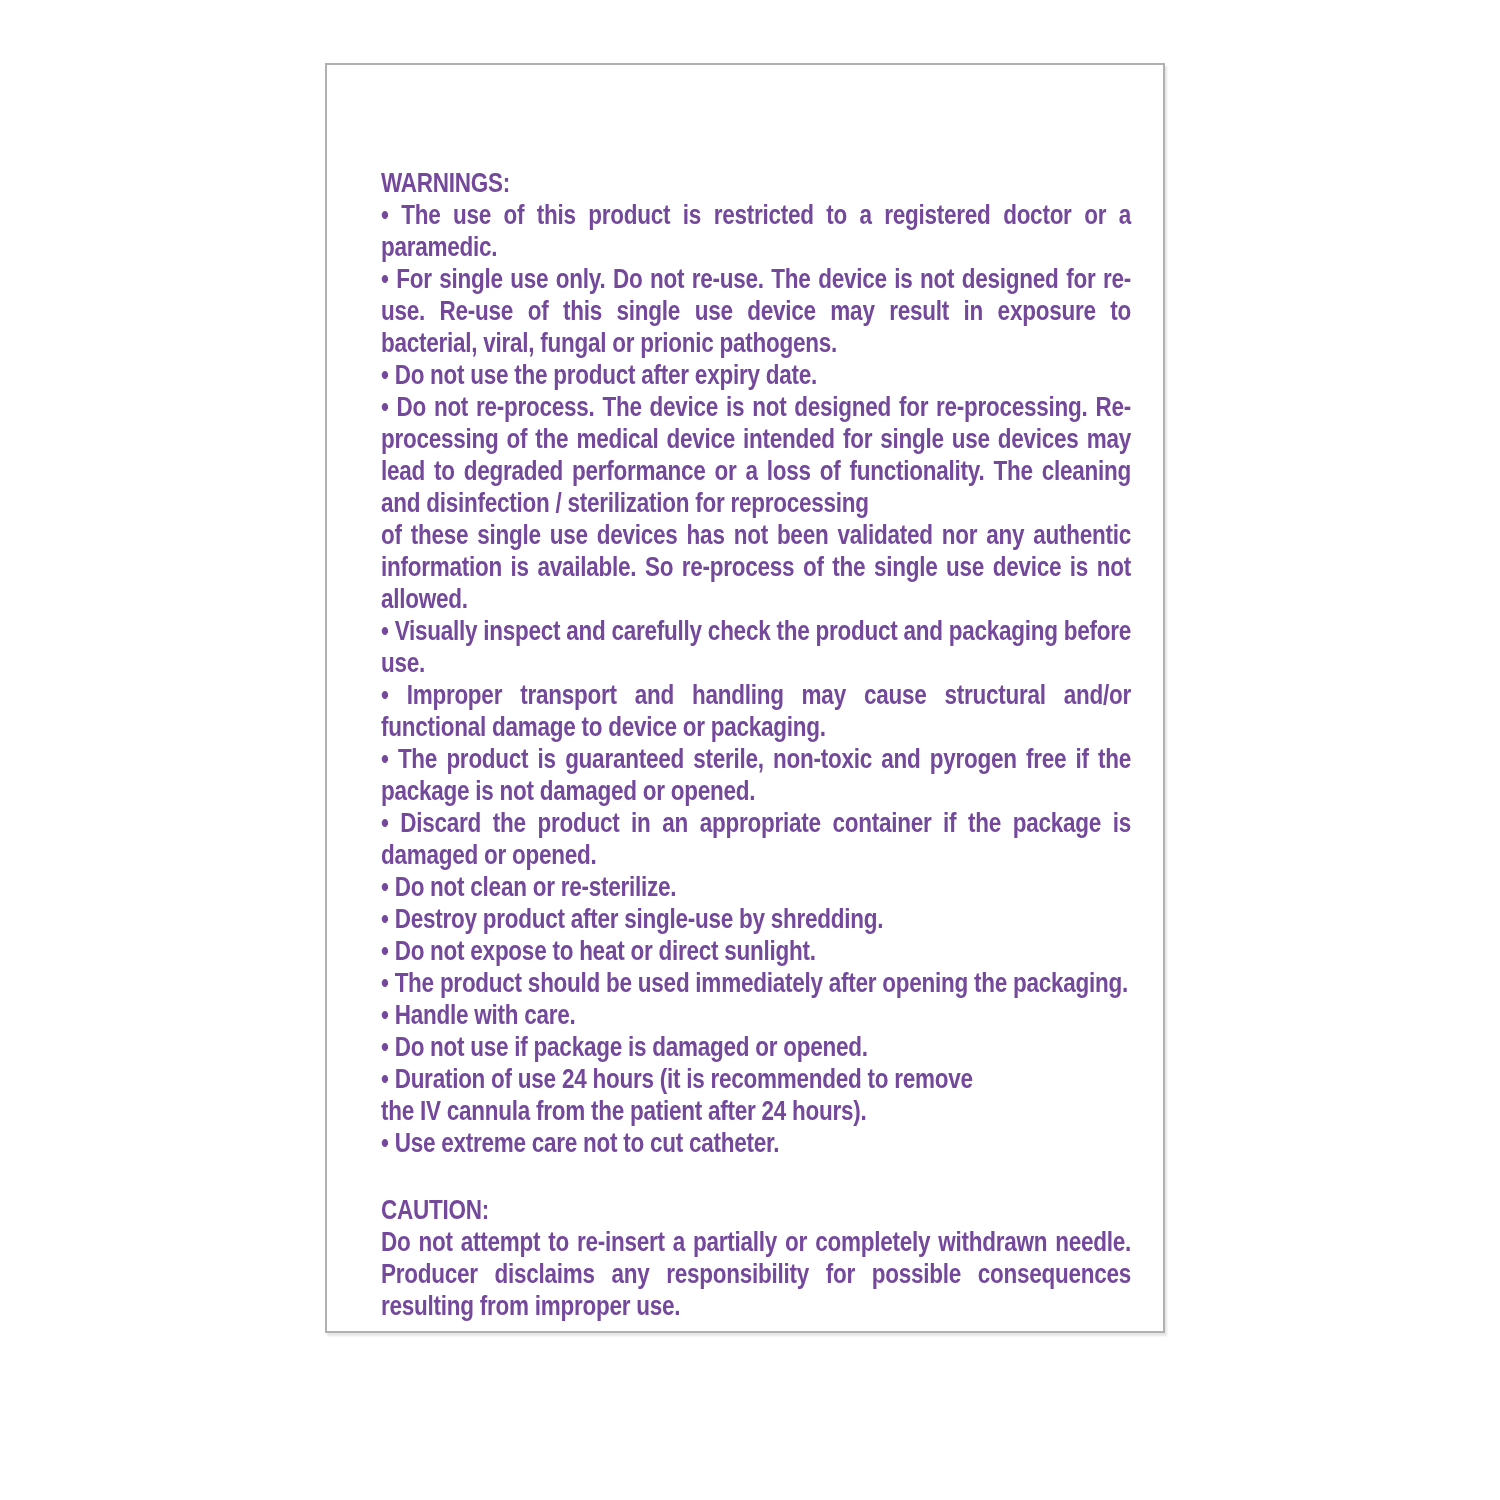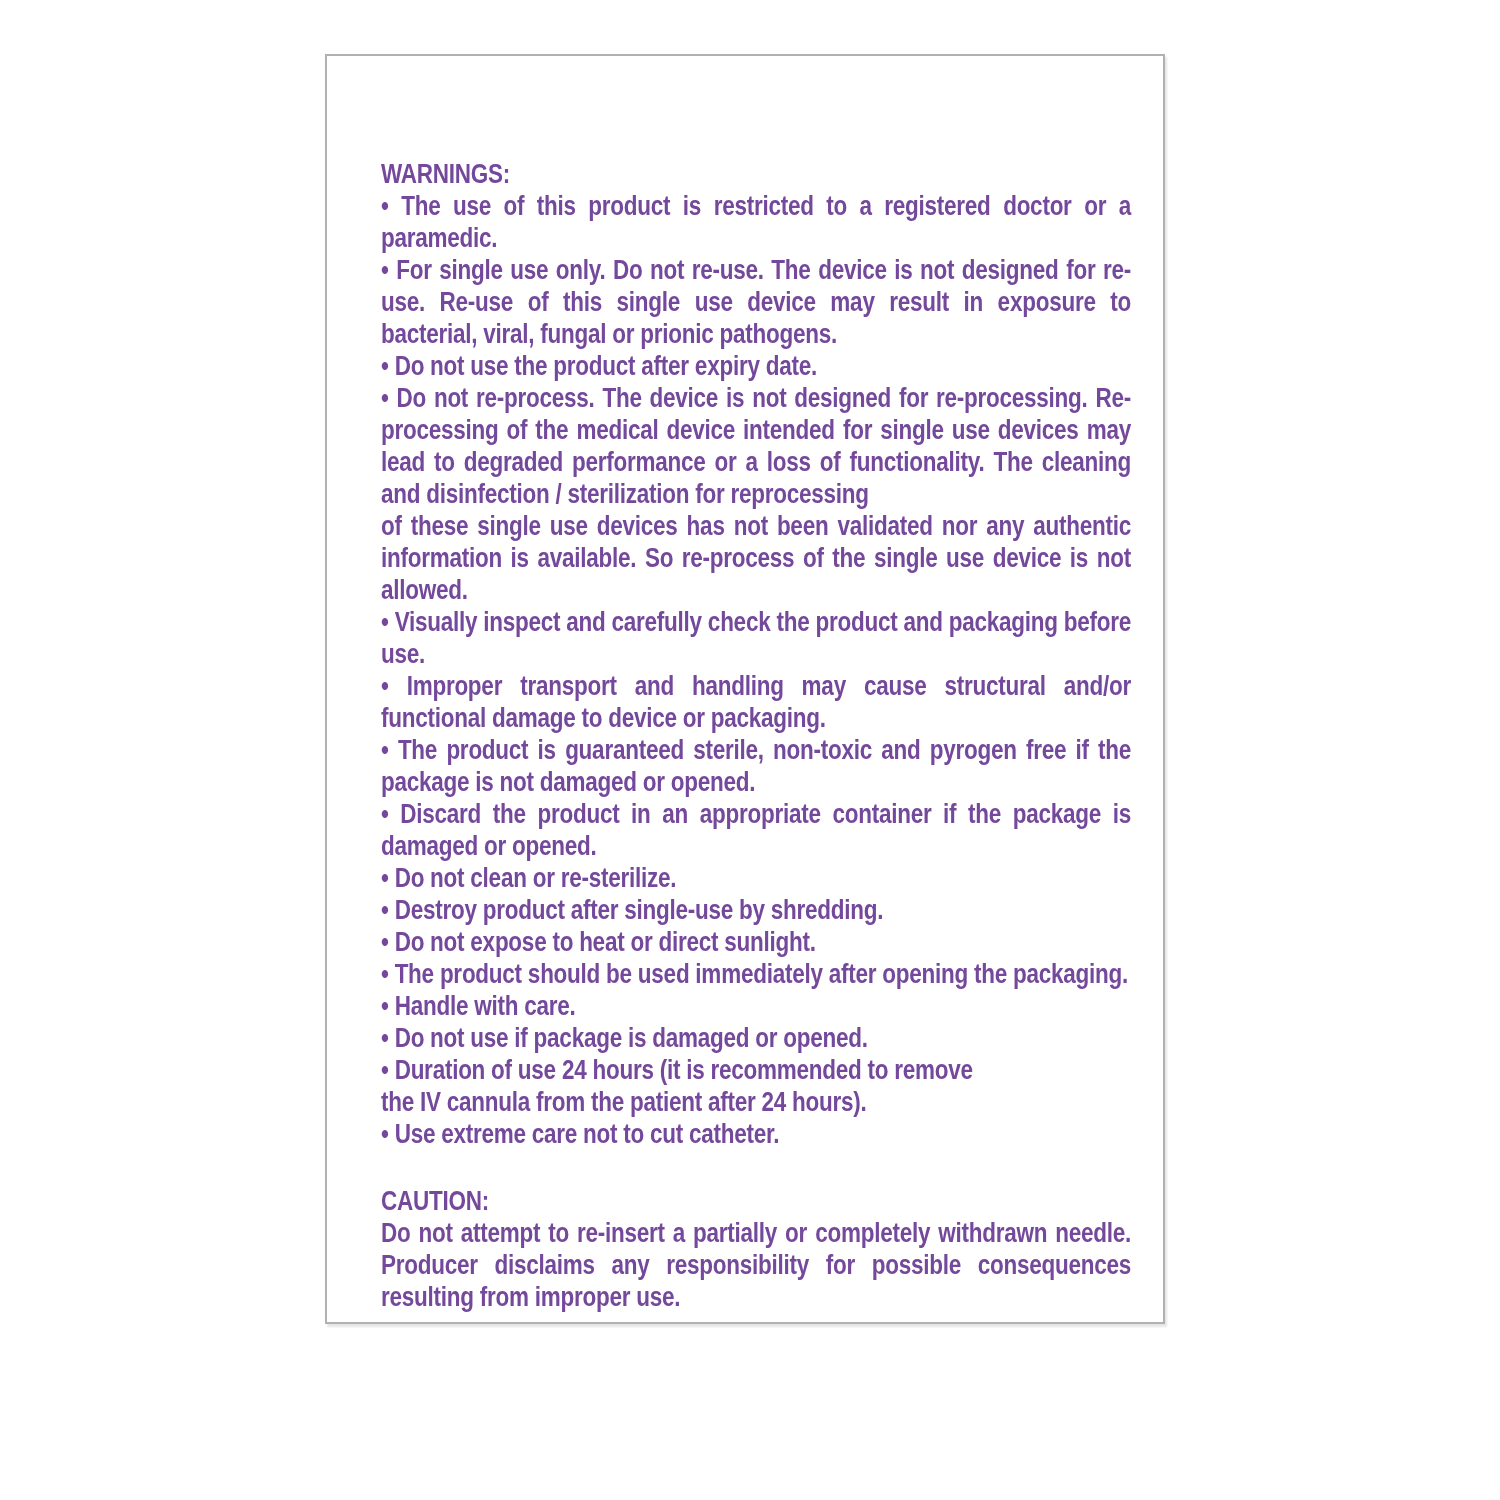--- a/index.html
+++ b/index.html
@@ -15,21 +15,21 @@
     font-family: "Liberation Sans", sans-serif;
     overflow: hidden;
   }
   .canvas {
     position: relative;
     width: 1500px; height: 1500px;
     background: var(--canvas-bg);
   }
   .page {
     position: absolute;
-    left: 325px; top: 54px;
+    left: 325px; top: 63px;
     width: 840px; height: 1270px;
     background: var(--page-bg);
     border: 2px solid var(--border-color);
     box-shadow: 2px 3px 2px rgba(0,0,0,0.10);
   }
   .text-block {
     position: absolute;
     left: 54px; top: 102px;
     width: 900px;                 
     transform: scaleX(0.8333);

